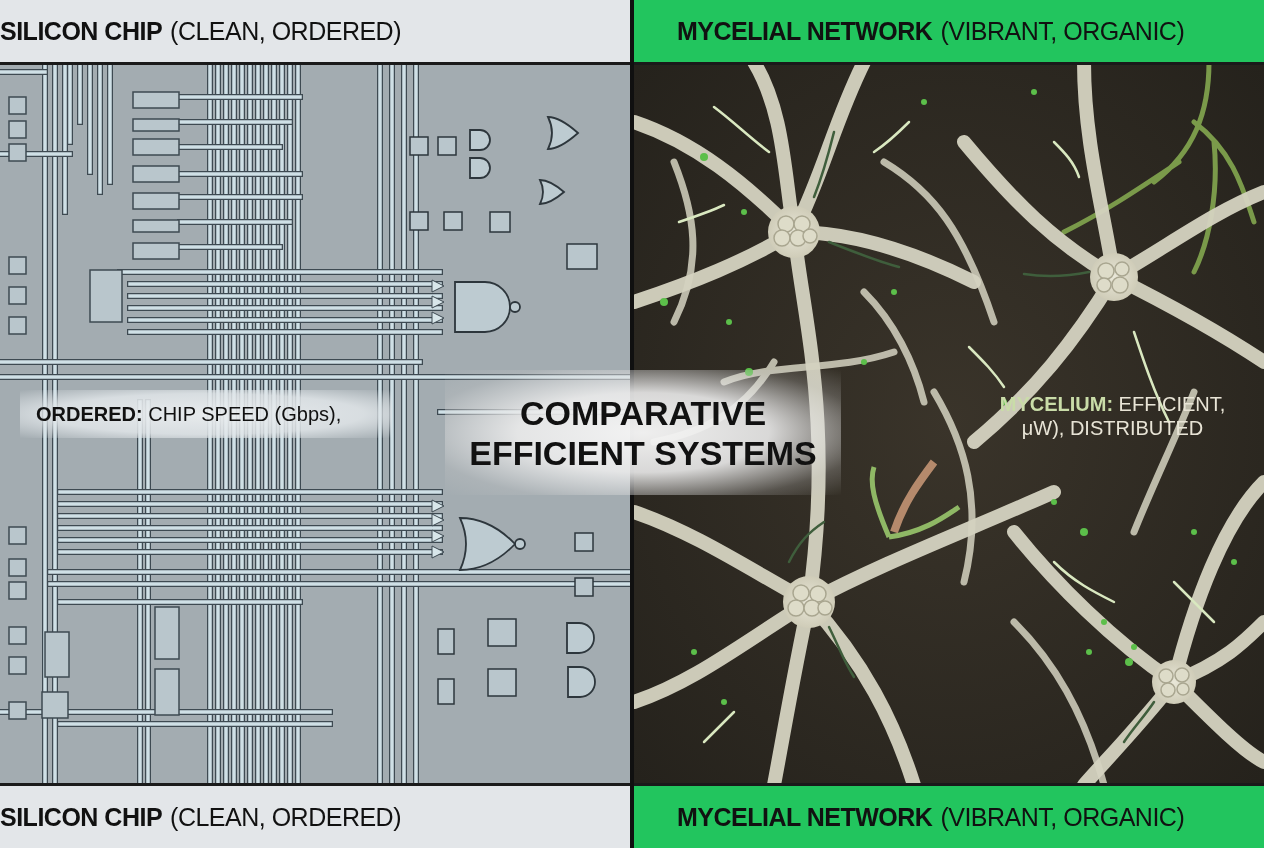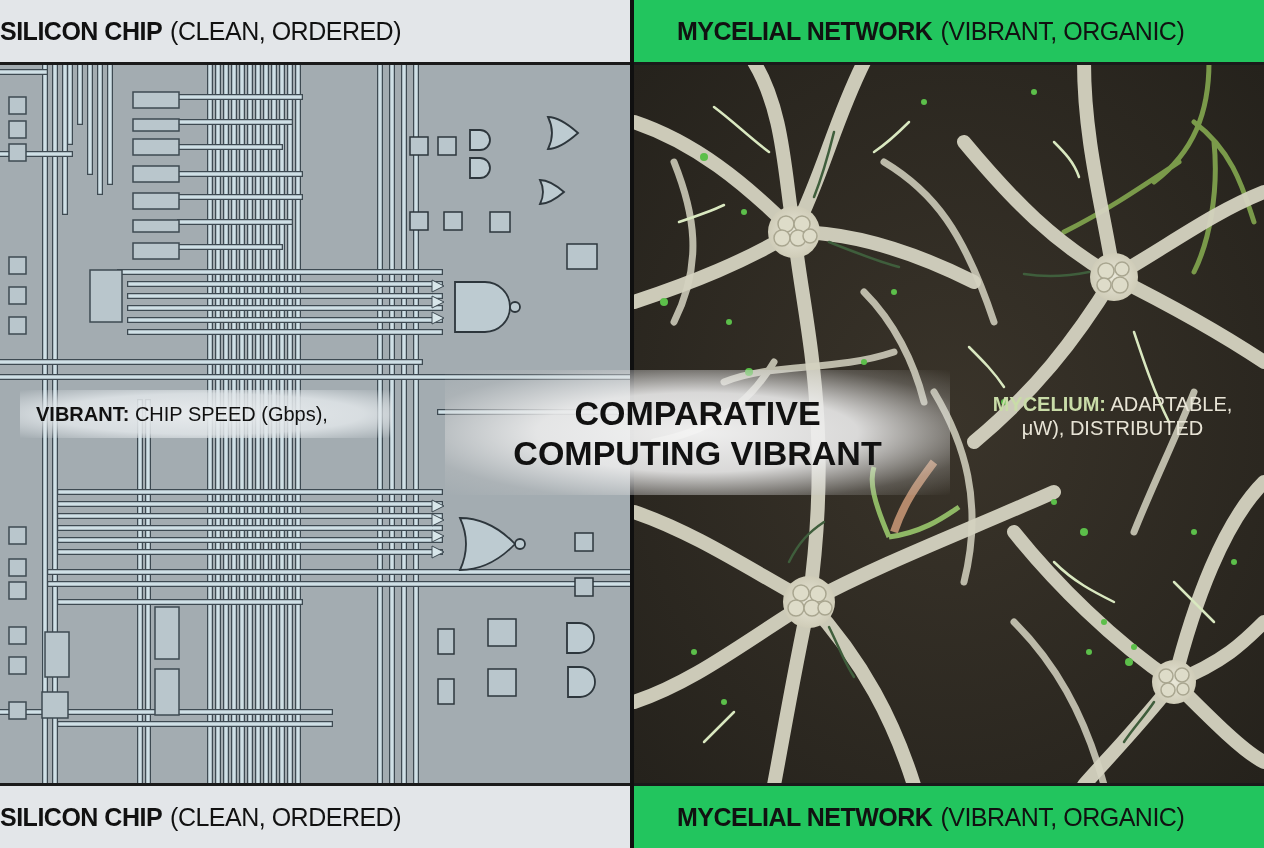--- a/index.html
+++ b/index.html
@@ -14,21 +14,21 @@
   .band.bottom { bottom:0; height:62px; border-top:3px solid #1a1a1a; }
   #left .band { background:#e3e6e9; }
   #right .band { background:#22c55e;padding-left:43px; }
   svg.art { position:absolute; left:0; top:62px; }
   .caption { position:absolute; z-index:6; font-family:"Liberation Sans", sans-serif; font-size:20px; line-height:24px; }
   #left-caption { left:20px; top:390px; width:340px; padding:12px 16px; color:#111;
     background:radial-gradient(ellipse at center, rgba(235,238,240,0.95) 0%, rgba(225,230,233,0.85) 60%, rgba(200,208,212,0) 100%); }
   #left-caption .b { font-weight:bold; }
   #right-caption { left:975px; top:392px; width:275px; text-align:center; color:#e8e4d6; }
   #right-caption .b { font-weight:bold; color:#c9dca8;text-align:right; }
-  #center-title { position:absolute; left:445px; top:370px; width:505px; height:125px; z-index:7; display:flex; flex-direction:column; align-items:center; justify-content:center;
+  #center-title { position:absolute; left:445px; top:370px; width:396px; height:125px; z-index:7; display:flex; flex-direction:column; align-items:center; justify-content:center;
     background:radial-gradient(ellipse at center, rgba(245,245,245,0.97) 0%, rgba(235,235,235,0.9) 45%, rgba(200,200,200,0.25) 80%, rgba(180,180,180,0) 100%);
     font-family:"Liberation Sans", sans-serif; font-weight:bold; font-size:34px; line-height:40px; color:#111; text-align:center; }
 </style>
 </head>
 <body>
 
 <div id="left" class="panel">
   <div class="band top">
     <span class="b">SILICON CHIP</span>
     <span>(CLEAN, ORDERED)</span>
@@ -134,21 +134,21 @@
         <path d="M432 234 l12 6 l-12 6 z"></path>
         <path d="M432 250 l12 6 l-12 6 z"></path>
       <path d="M432 438 l12 6 l-12 6 z"></path>
         <path d="M432 452 l12 6 l-12 6 z"></path>
         <path d="M432 468 l12 6 l-12 6 z"></path>
         <path d="M432 484 l12 6 l-12 6 z"></path>
     </g>
   </svg>
 
   <div id="left-caption" class="caption">
-    <div><span class="b">VIBRANT:</span> <span>CHIP SPEED (Gbps),</span></div>
+    <div><span class="b">ORDERED:</span> <span>CHIP SPEED (Gbps),</span></div>
   </div>
 
   <div class="band bottom">
     <span class="b">SILICON CHIP</span>
     <span>(CLEAN, ORDERED)</span>
   </div>
 </div>
 
 <div id="divider"></div>
 
@@ -295,20 +295,20 @@
     </g>
   </svg>
 
   <div class="band bottom">
     <span class="b">MYCELIAL NETWORK</span>
     <span>(VIBRANT, ORGANIC)</span>
   </div>
 </div>
 
 <div id="right-caption" class="caption">
-  <div><span class="b">MYCELIUM:</span> <span>ADAPTABLE,</span></div>
+  <div><span class="b">MYCELIUM:</span> <span>EFFICIENT,</span></div>
   <div>μW), DISTRIBUTED</div>
 </div>
 
 <div id="center-title">
   <div>COMPARATIVE</div>
-  <div>COMPUTING VIBRANT</div>
+  <div>EFFICIENT SYSTEMS</div>
 </div>
 
 </body></html>

